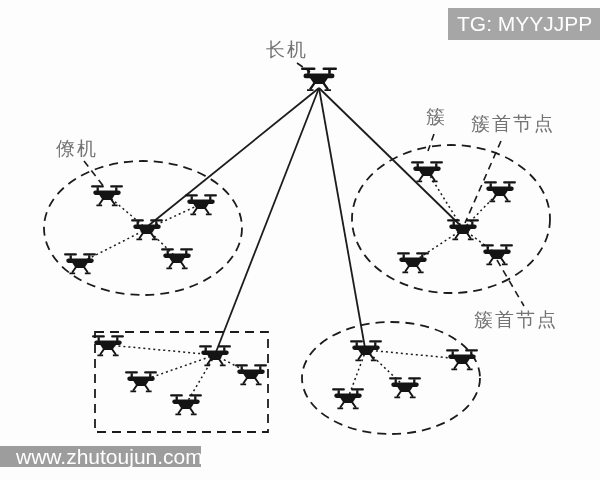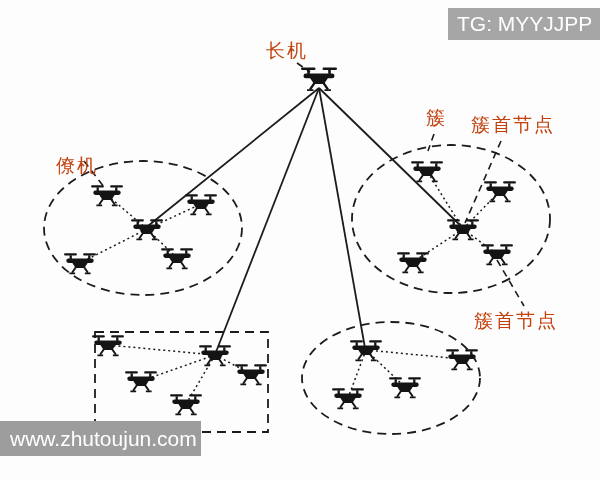--- a/index.html
+++ b/index.html
@@ -11,40 +11,40 @@
     position: relative;
     width: 600px;
     height: 480px;
     background: #fdfdfd;
     overflow: hidden;
   }
   .stage svg { position: absolute; left: 0; top: 0; }
 
   .cn-label {
     position: absolute;
-    color: #c2410c;
-    font-family: Liberation Serif, serif;
+    color: #737373;
+    font-family: Liberation Mono, monospace;
     font-size: 19px;
     letter-spacing: 2px;
     white-space: nowrap;
     line-height: 1.1;
   }
 
   .wm-box {
     position: absolute;
     background: #a6a6a6;
     color: #ffffff;
     font-family: "Liberation Sans", "DejaVu Sans", sans-serif;
     font-size: 21px;
     display: flex;
     align-items: center;
     white-space: nowrap;
   }
   .wm-tg   { left: 448px; top: 8px;   width: 152px; height: 32px; padding-left: 9px;  box-sizing: border-box; }
-  .wm-site { left: 0px;   top: 421px; width: 201px; height: 35px; padding-left: 10px; box-sizing: border-box; background: #9d9d9d; }
+  .wm-site { left: 0px;   top: 446px; width: 201px; height: 21px; padding-left: 16px; box-sizing: border-box; background: #9d9d9d; }
 
   .wm-zhihu {
     position: absolute;
     left: 447px; top: 410px;
     color: #c8c8c8;
     font-family: "Liberation Serif", "DejaVu Serif", serif;
     font-size: 15px;
     letter-spacing: 1px;
     white-space: nowrap;
   }
@@ -174,21 +174,21 @@
       <g>
           <use href="#drone" x="389" y="376" width="32" height="23"></use>
         </g>
       <g>
           <use href="#drone" x="332" y="387" width="32" height="23"></use>
         </g>
     </g>
   </svg>
 
   <div class="cn-label" style="left:266px; top:41px;">长机</div>
-  <div class="cn-label" style="left:56px;  top:156px;">僚机</div>
+  <div class="cn-label" style="left:56px;  top:140px;">僚机</div>
   <div class="cn-label" style="left:426px; top:108px;">簇</div>
   <div class="cn-label" style="left:471px; top:115px;text-align:center;">簇首节点</div>
   <div class="cn-label" style="left:474px; top:311px;">簇首节点</div>
 
   <div class="wm-box wm-tg">TG: MYYJJPP</div>
   <div class="wm-box wm-site">www.zhutoujun.com</div>
 
 </div>
 
 </body></html>

